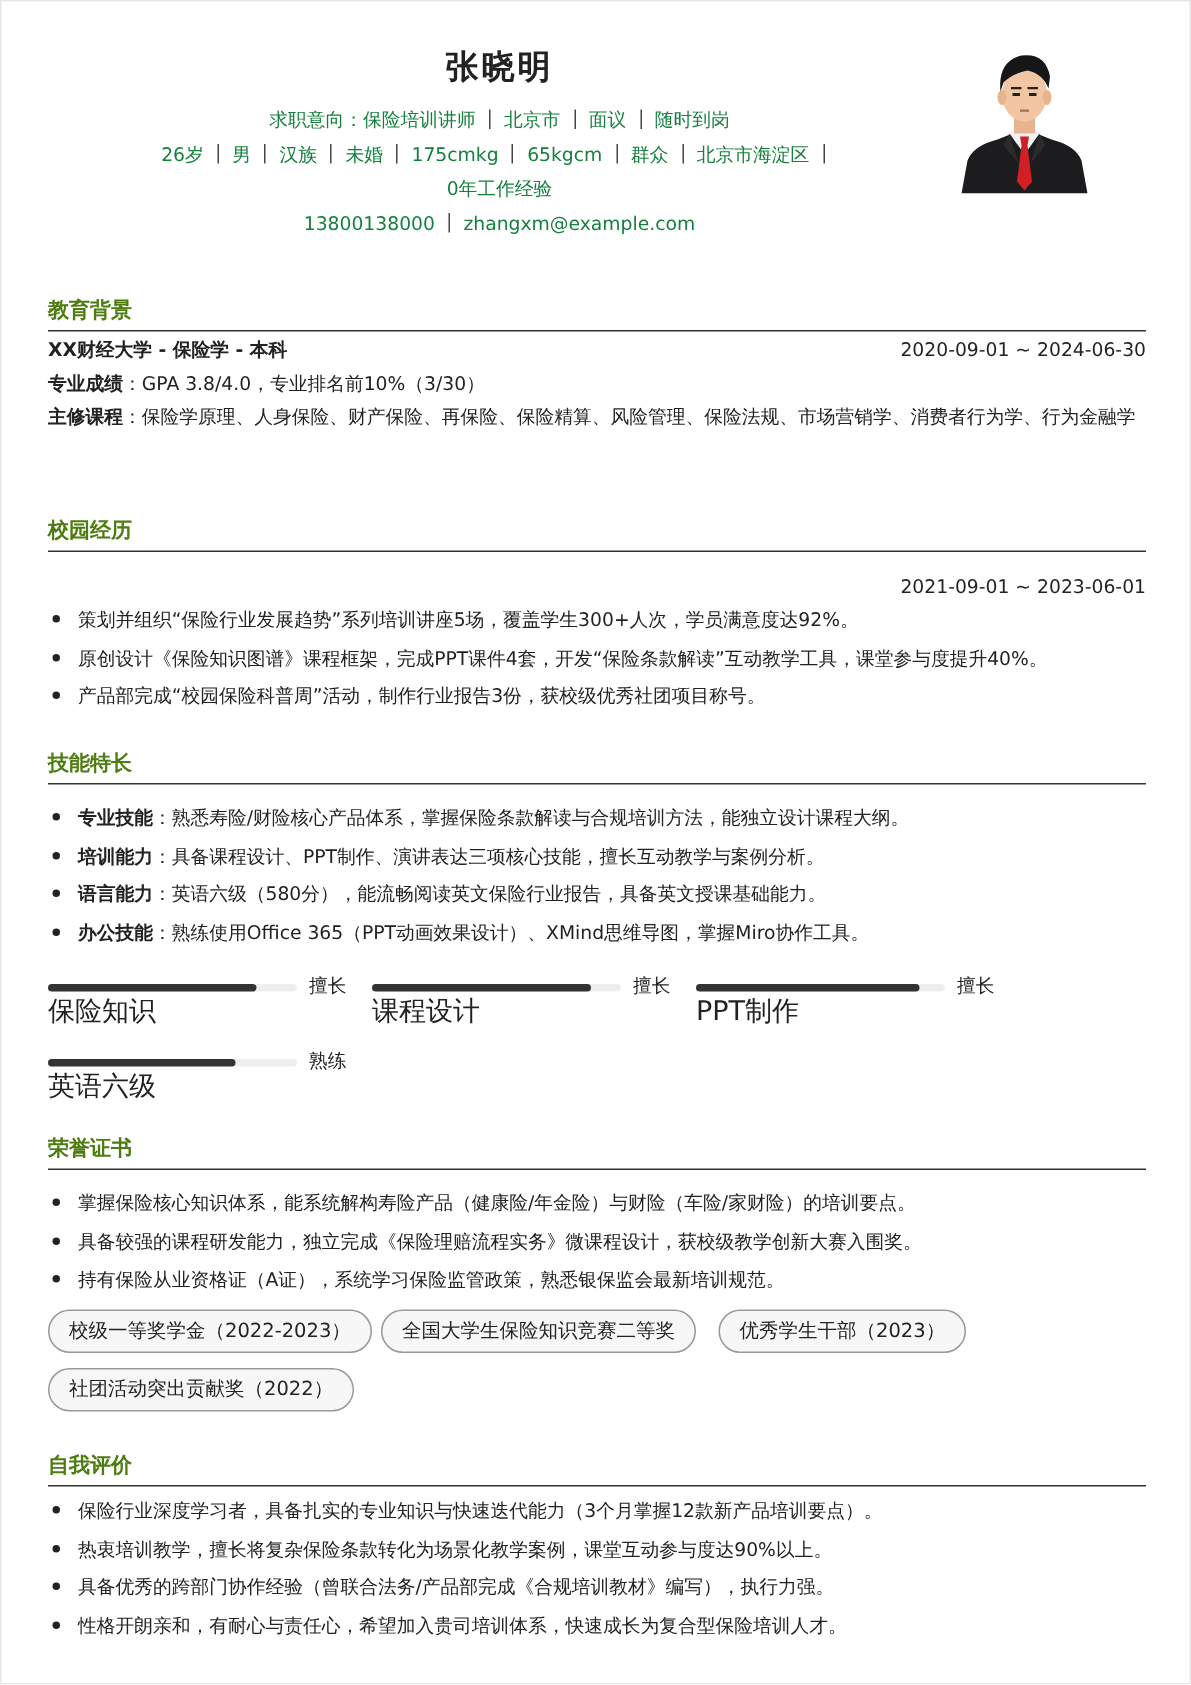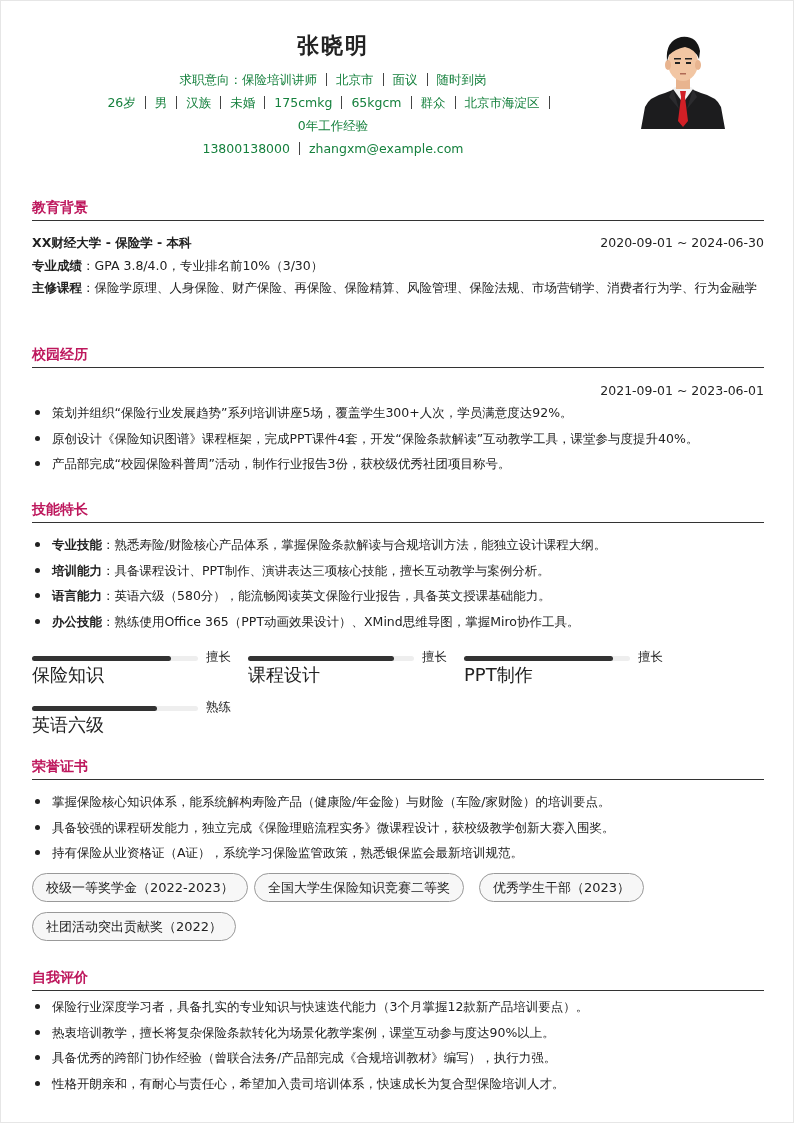--- a/index.html
+++ b/index.html
@@ -32,21 +32,21 @@
   .l3 { top: 116px; }
   .l4 { top: 139px; }
   .avatar {
     position: absolute; left: 634px; top: 24px; width: 96px; height: 104px;
     background: #ffffff;
   }
 
   
   .section { position: absolute; left: 31px; width: 732px; }
   .section-title {
-    font-size: 14px; font-weight: bold; color: #be185d;
+    font-size: 14px; font-weight: bold; color: #4d7c0f;
     padding-bottom: 4px; border-bottom: 1.5px solid #333;
     height: 24px; line-height: 20px;
   }
   .row { position: relative; height: 23px; line-height: 23px; font-size: 12.5px; }
   .row .right { position: absolute; right: 0; top: 0; }
   .bold { font-weight: bold; }
   .para { font-size: 12.5px; line-height: 22px; }
   ul.bullets { list-style: none; }
   ul.bullets li { position: relative; padding-left: 20px; line-height: 25.5px; font-size: 12.5px; white-space: nowrap; }
   ul.bullets li::before {
@@ -119,21 +119,21 @@
         <rect x="39" y="33" width="7" height="1.5" fill="#222"></rect>
         <rect x="50" y="33" width="7" height="1.5" fill="#222"></rect>
 
         <rect x="45" y="48" width="6" height="1.5" fill="#b06a55"></rect>
       </svg>
     </div>
   </div>
 
   <div class="section" style="top:196px;">
     <div class="section-title">教育背景</div>
-    <div class="row bold" style="margin-top:10px;">
+    <div class="row bold" style="">
       <span>XX财经大学 - 保险学 - 本科</span>
       <span class="right" style="font-weight:normal;">2020-09-01 ~ 2024-06-30</span>
     </div>
     <div class="para" style="margin-top:1px;">
       <span class="bold">专业成绩</span><span>：GPA 3.8/4.0，专业排名前10%（3/30）</span>
     </div>
     <div class="para">
       <span class="bold">主修课程</span><span>：保险学原理、人身保险、财产保险、再保险、保险精算、风险管理、保险法规、市场营销学、消费者行为学、行为金融学</span>
     </div>
   </div>

